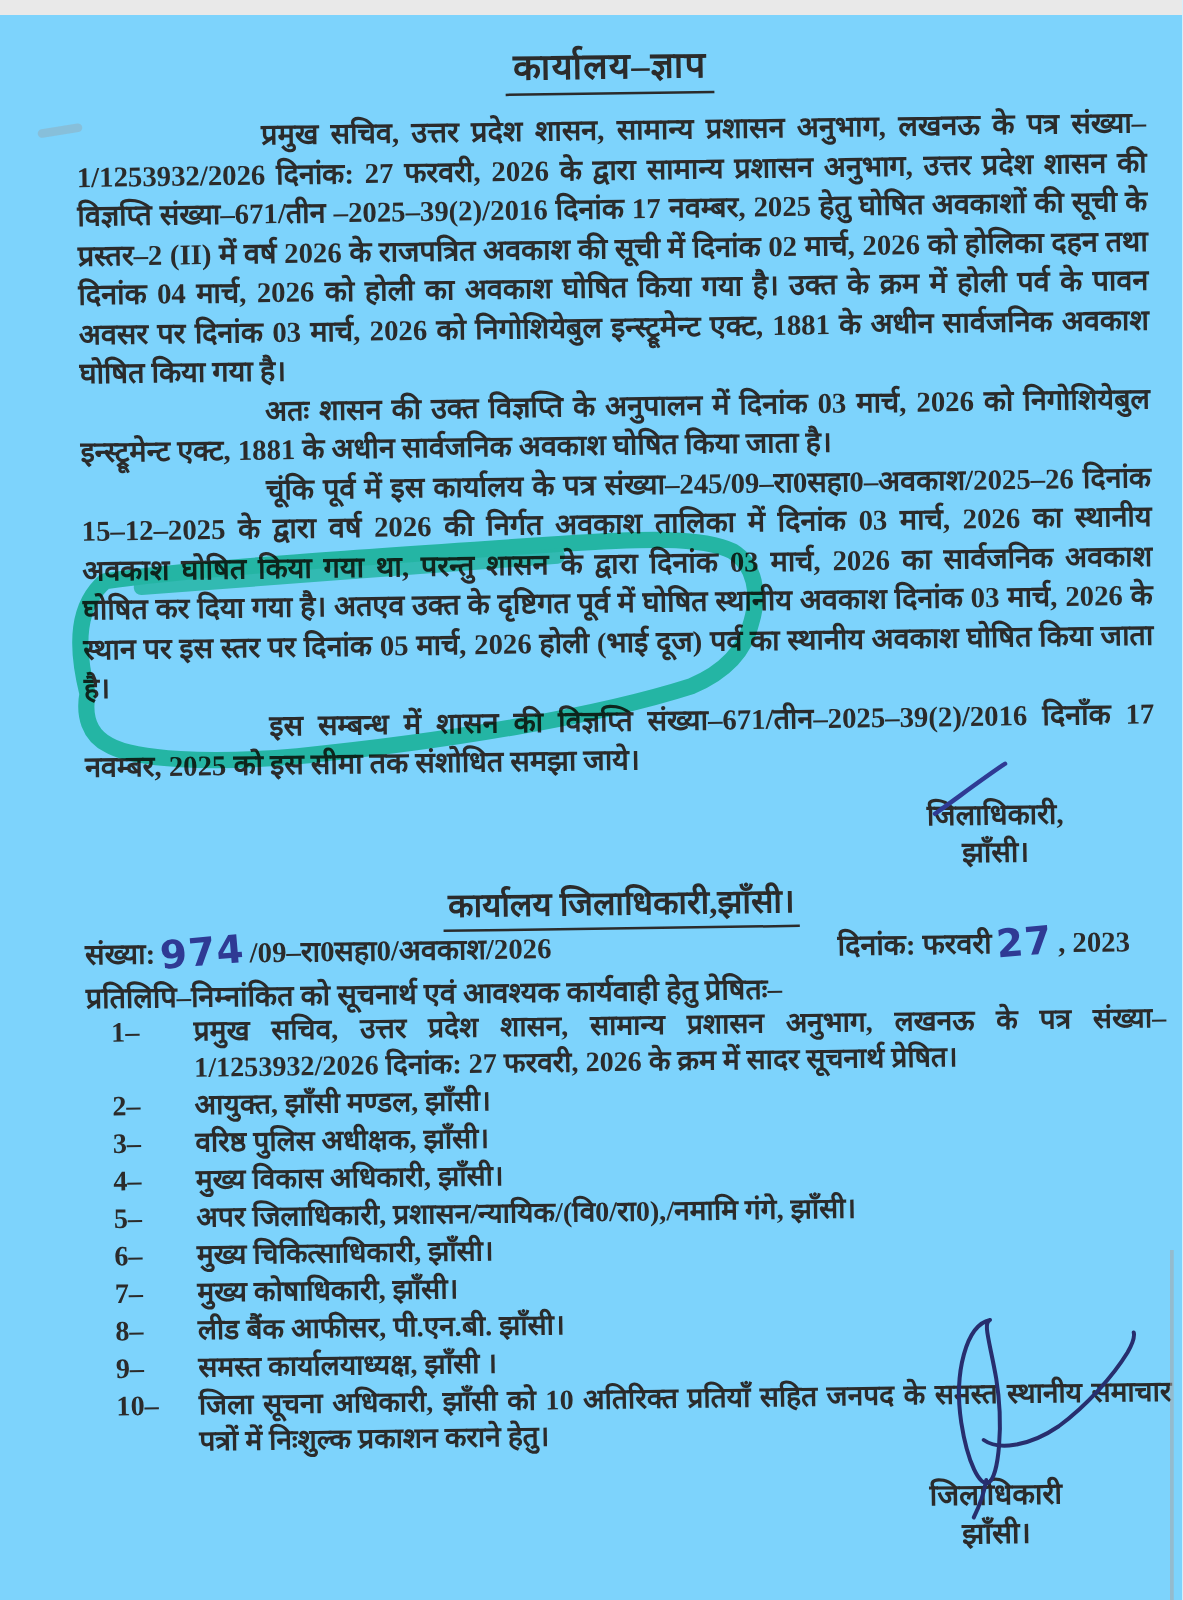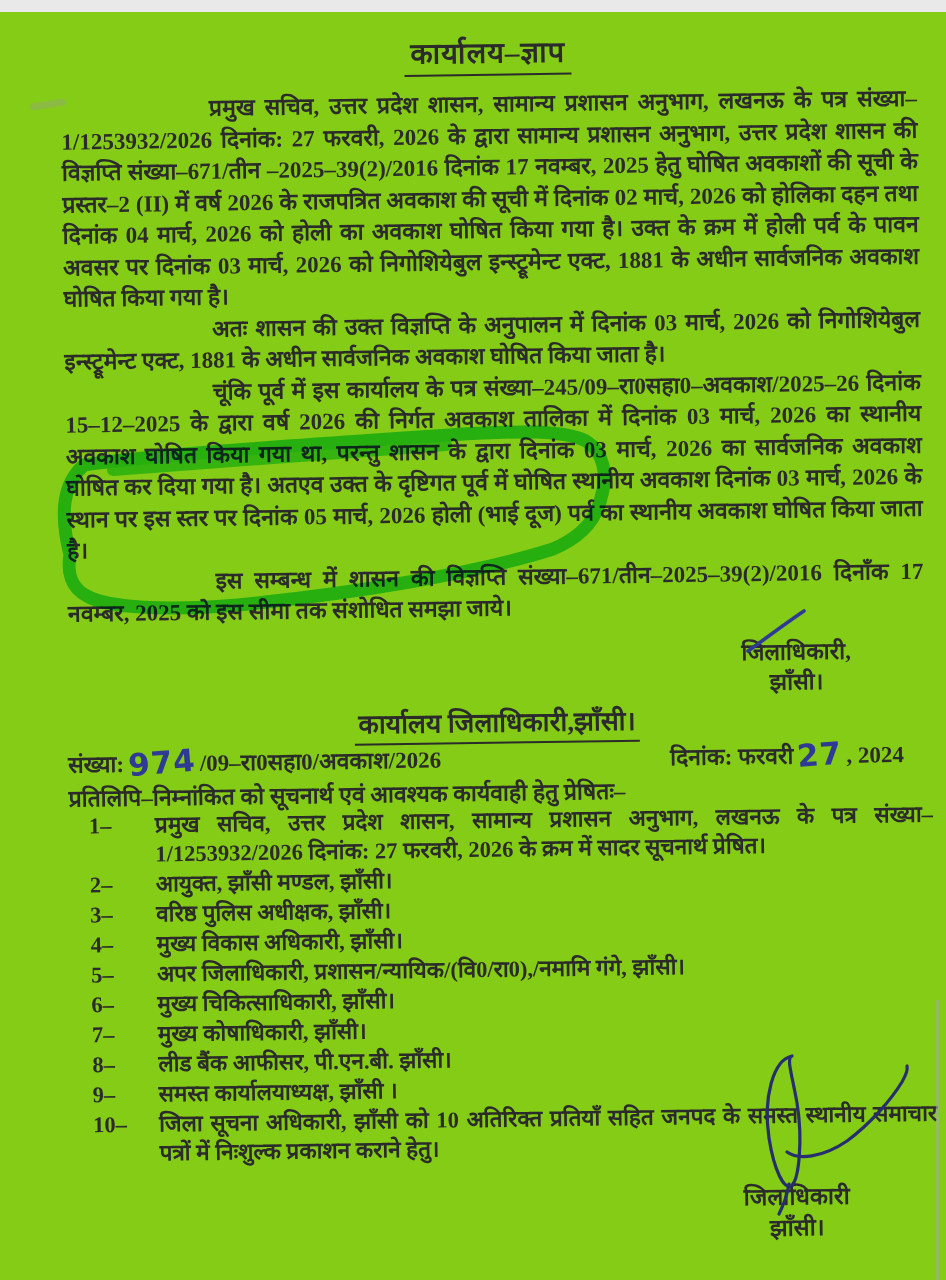--- a/index.html
+++ b/index.html
@@ -1,18 +1,18 @@
 <!DOCTYPE html>
 <html><head>
 <meta charset="utf-8">
 <style>
   html,body{margin:0;padding:0;background:#ffffff;}
   .page{
     position:relative;width:946px;height:1280px;overflow:hidden;
-    background:#84cc16;
+    background:#7dd3fc;
     font-family:"Liberation Serif","DejaVu Sans",sans-serif;
     color:#2b2b2b;
   }
   .scan-top-strip{position:absolute;top:0;left:0;right:0;height:12px;background:#e9e9e9;}
   .smudge{position:absolute;top:101px;left:30px;width:36px;height:7px;background:#9a9a9a;opacity:.35;border-radius:4px;transform:rotate(-9deg);}
   .page-edge-line{position:absolute;top:1000px;bottom:0;left:936px;width:3px;background:#a8a8a8;opacity:.55;}
   .tilt{position:absolute;left:0;top:0;width:946px;height:1280px;transform:rotate(-0.8deg);transform-origin:40px 40px;}
 
   .title-wrap{position:absolute;top:38px;left:60px;right:31px;text-align:center;}
   .doc-title{
@@ -76,21 +76,21 @@
 
     <div class="office-heading-wrap">
       <span class="office-heading">कार्यालय जिलाधिकारी,झाँसी।</span>
     </div>
 
     <div class="ref-left">
       <span>संख्या:</span><span class="hand">974</span><span>/09–रा0सहा0/अवकाश/2026</span>
     </div>
 
     <div class="ref-right">
-      <span>दिनांक: फरवरी</span><span class="hand">27</span><span>, 2024</span>
+      <span>दिनांक: फरवरी</span><span class="hand">27</span><span>, 2023</span>
     </div>
 
     <div class="copy-line">प्रतिलिपि–निम्नांकित को सूचनार्थ एवं आवश्यक कार्यवाही हेतु प्रेषितः–</div>
 
     <ol class="recips">
       <li class="recip justified">
         <span class="num">1–</span>
         <span class="rtext">प्रमुख सचिव, उत्तर प्रदेश शासन, सामान्य प्रशासन अनुभाग, लखनऊ के पत्र संख्या–1/1253932/2026 दिनांक: 27 फरवरी, 2026 के क्रम में सादर सूचनार्थ प्रेषित।</span>
       </li>
       <li class="recip">

